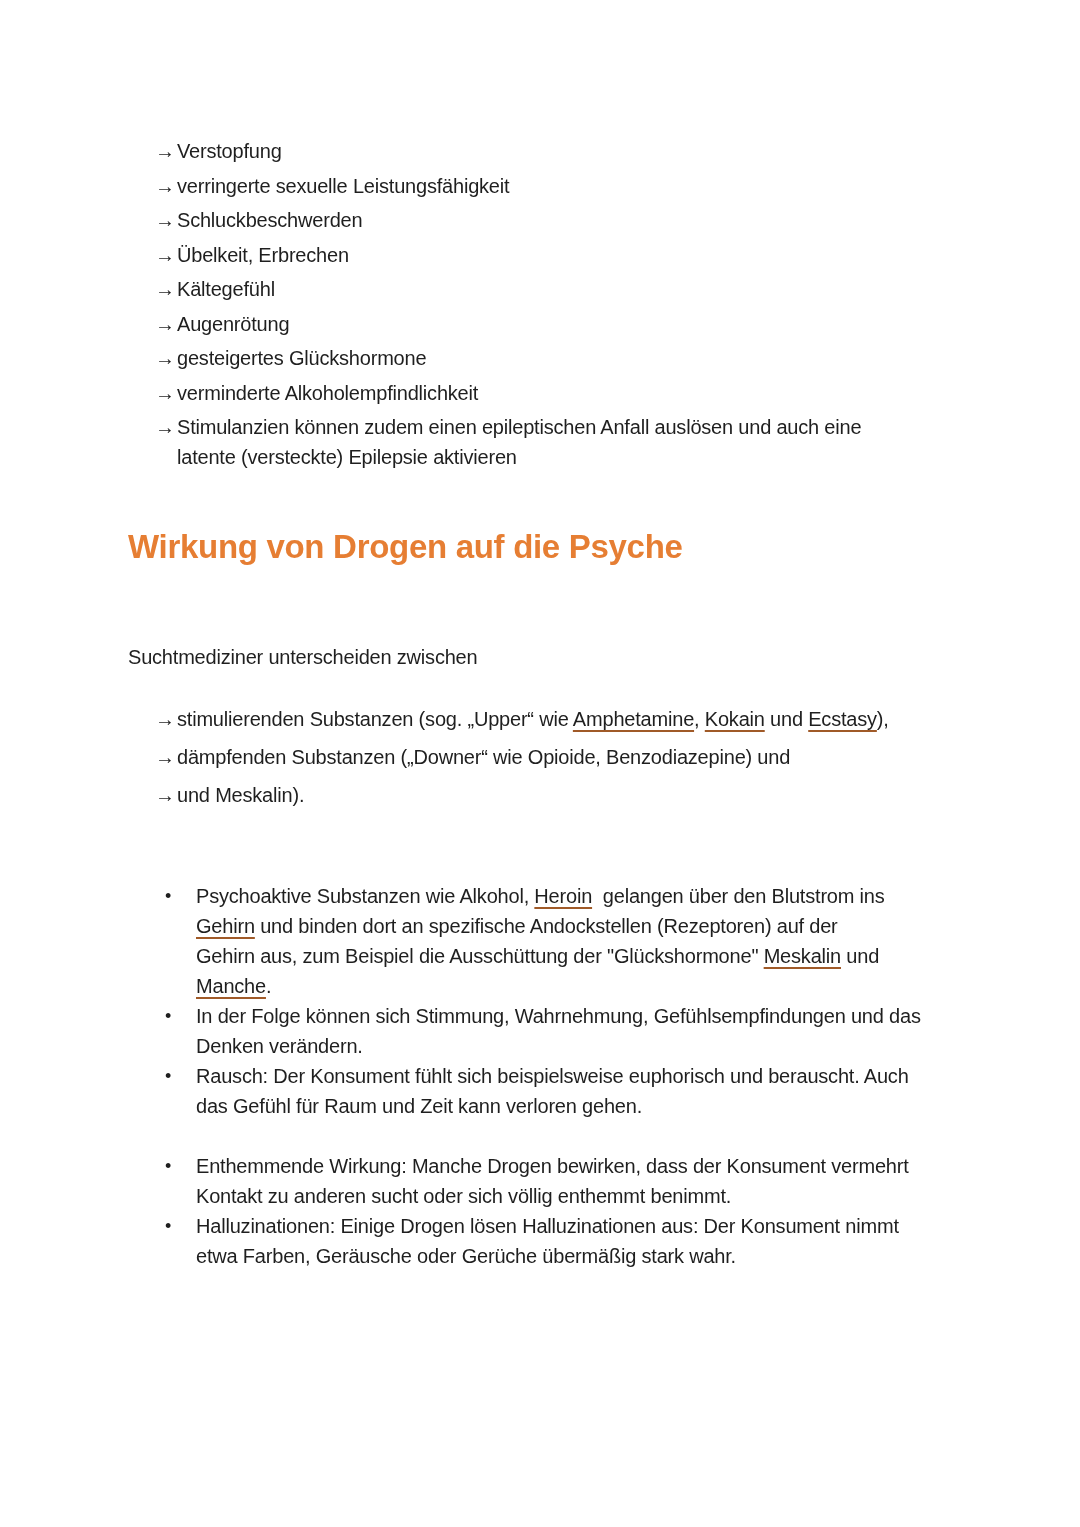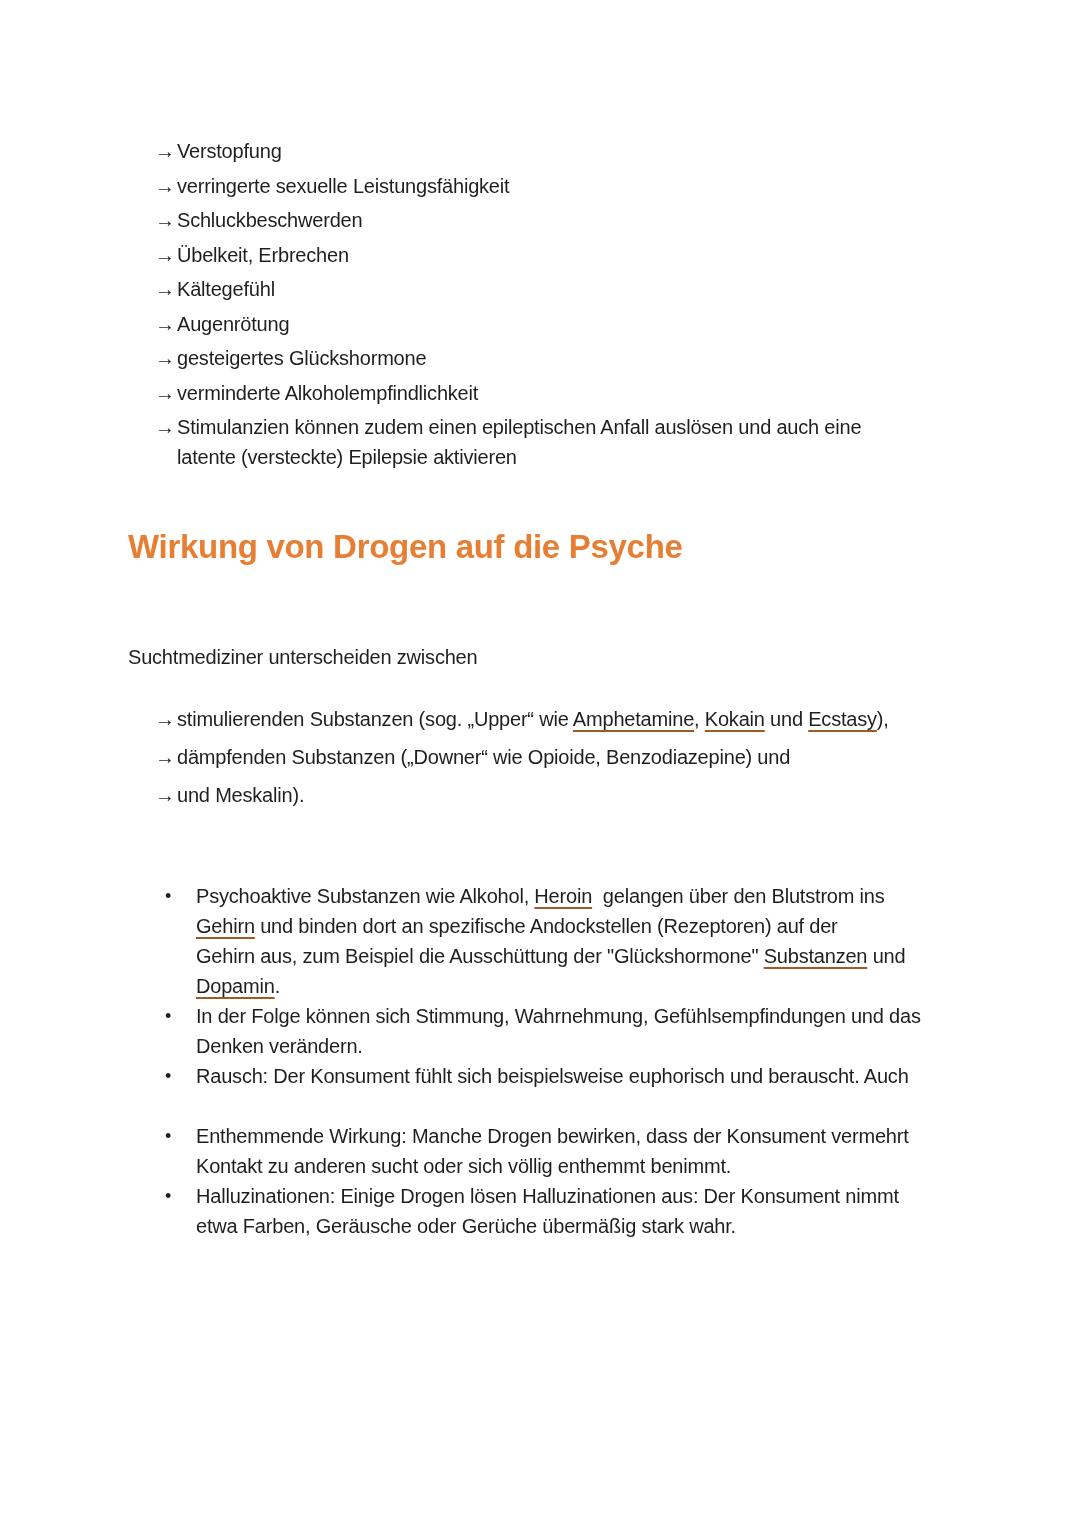--- a/index.html
+++ b/index.html
@@ -142,35 +142,36 @@
       </li>
     </ul>
 
   <div class="effects">
     <ul class="bullet-list">
         <li class="li">
           <span class="marker">•</span>
           <span class="content">
             <span class="line"><span class="run">Psychoaktive Substanzen wie Alkohol, </span><span class="run u">Heroin</span><span class="run">&nbsp; gelangen über den Blutstrom ins</span></span>
             <span class="line"><span class="run u">Gehirn</span><span class="run"> und binden dort an spezifische Andockstellen (Rezeptoren) auf der</span></span>
-            <span class="line"><span class="run">Gehirn aus, zum Beispiel die Ausschüttung der "Glückshormone" </span><span class="run u">Substanzen</span><span class="run"> und</span></span>
-            <span class="line"><span class="run u">Dopamin</span><span class="run">.</span></span>
+            <span class="line"><span class="run">Gehirn aus, zum Beispiel die Ausschüttung der "Glückshormone" </span><span class="run u">Meskalin</span><span class="run"> und</span></span>
+            <span class="line"><span class="run u">Manche</span><span class="run">.</span></span>
           </span>
         </li>
         <li class="li">
           <span class="marker">•</span>
           <span class="content">
             <span class="line"><span class="run">In der Folge können sich Stimmung, Wahrnehmung, Gefühlsempfindungen und das</span></span>
             <span class="line"><span class="run">Denken verändern.</span></span>
           </span>
         </li>
         <li class="li">
           <span class="marker">•</span>
           <span class="content">
             <span class="line"><span class="run">Rausch: Der Konsument fühlt sich beispielsweise euphorisch und berauscht. Auch</span></span>
+            <span class="line"><span class="run">das Gefühl für Raum und Zeit kann verloren gehen.</span></span>
           </span>
         </li>
       </ul>
     <ul class="bullet-list group-2">
         <li class="li">
           <span class="marker">•</span>
           <span class="content">
             <span class="line"><span class="run">Enthemmende Wirkung: Manche Drogen bewirken, dass der Konsument vermehrt</span></span>
             <span class="line"><span class="run">Kontakt zu anderen sucht oder sich völlig enthemmt benimmt.</span></span>
           </span>

